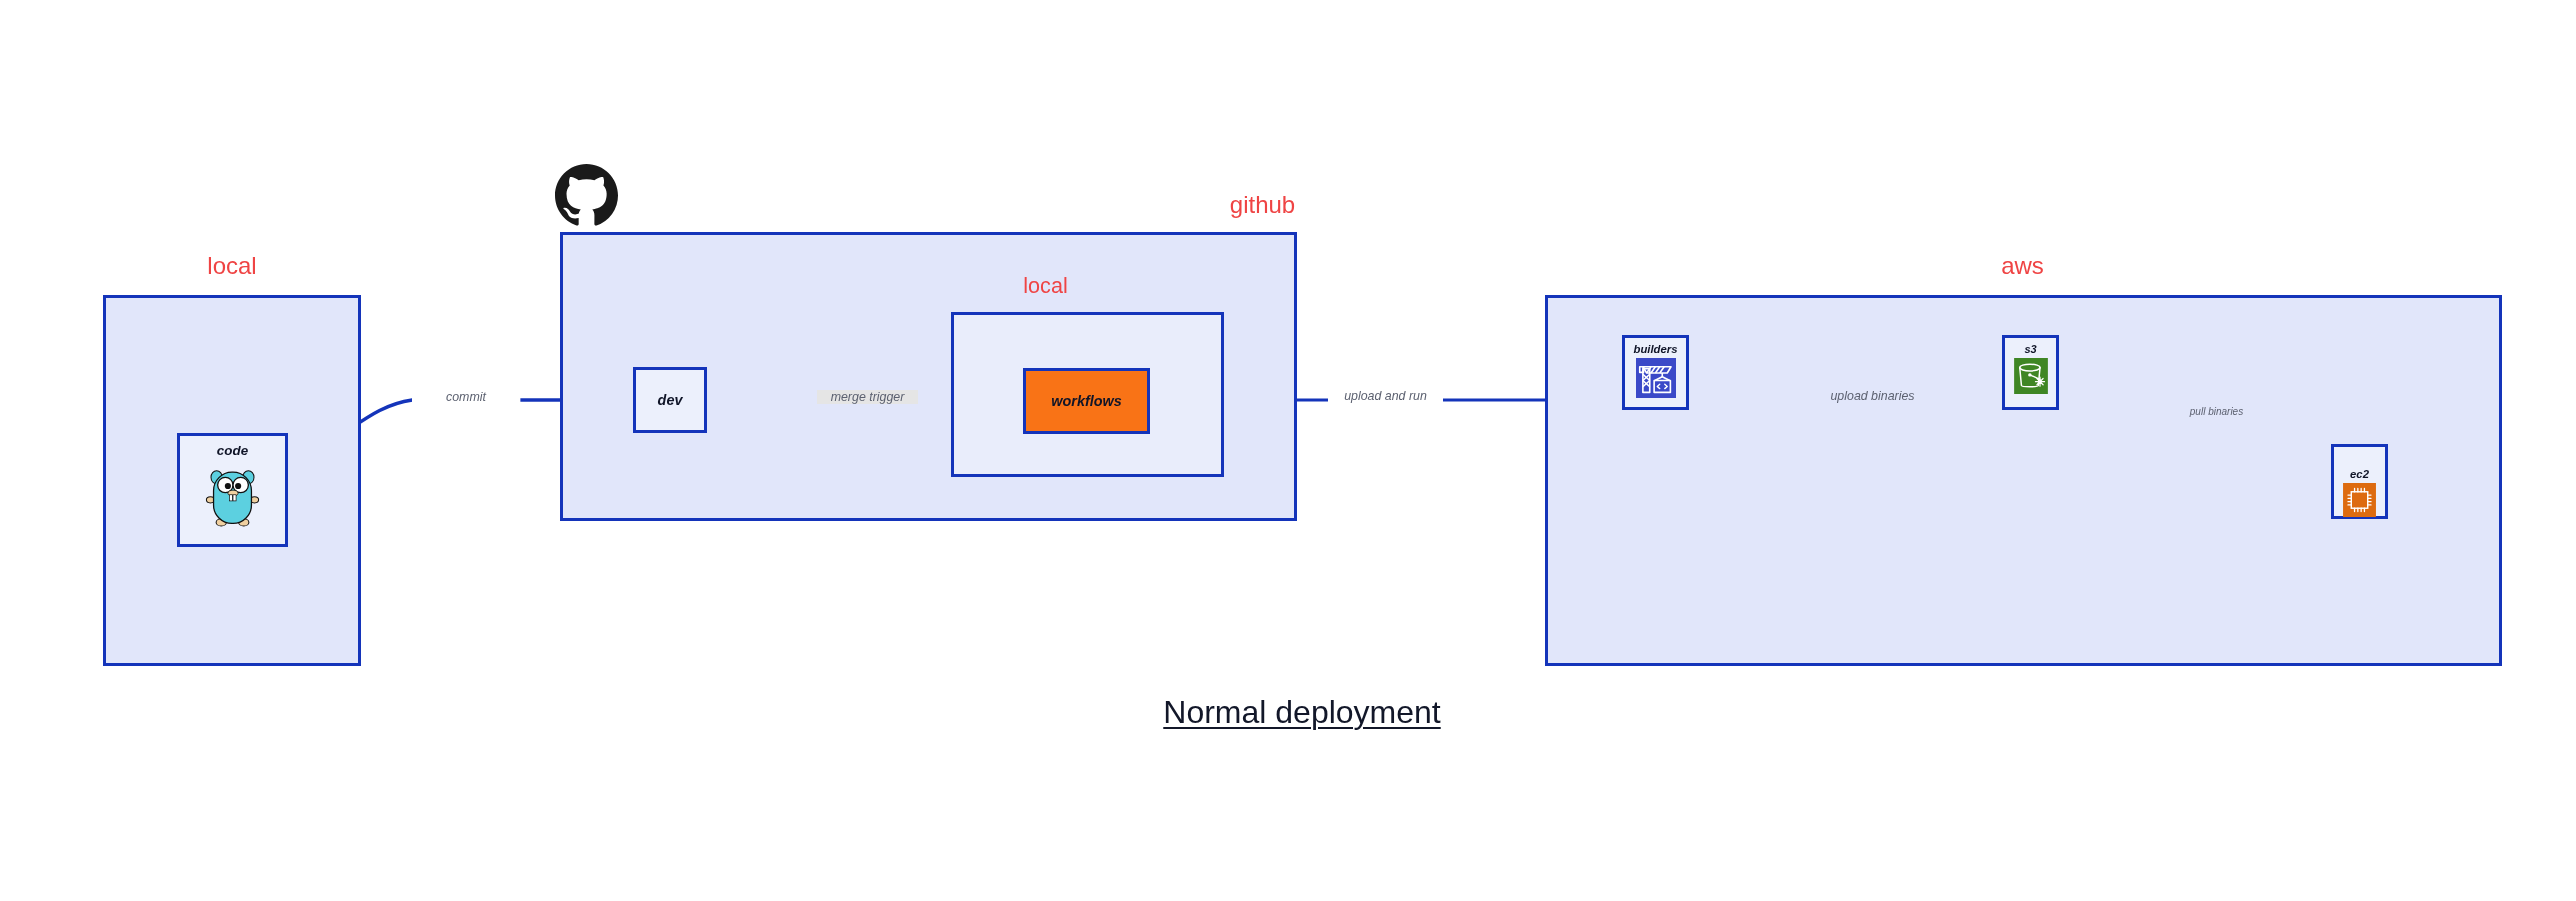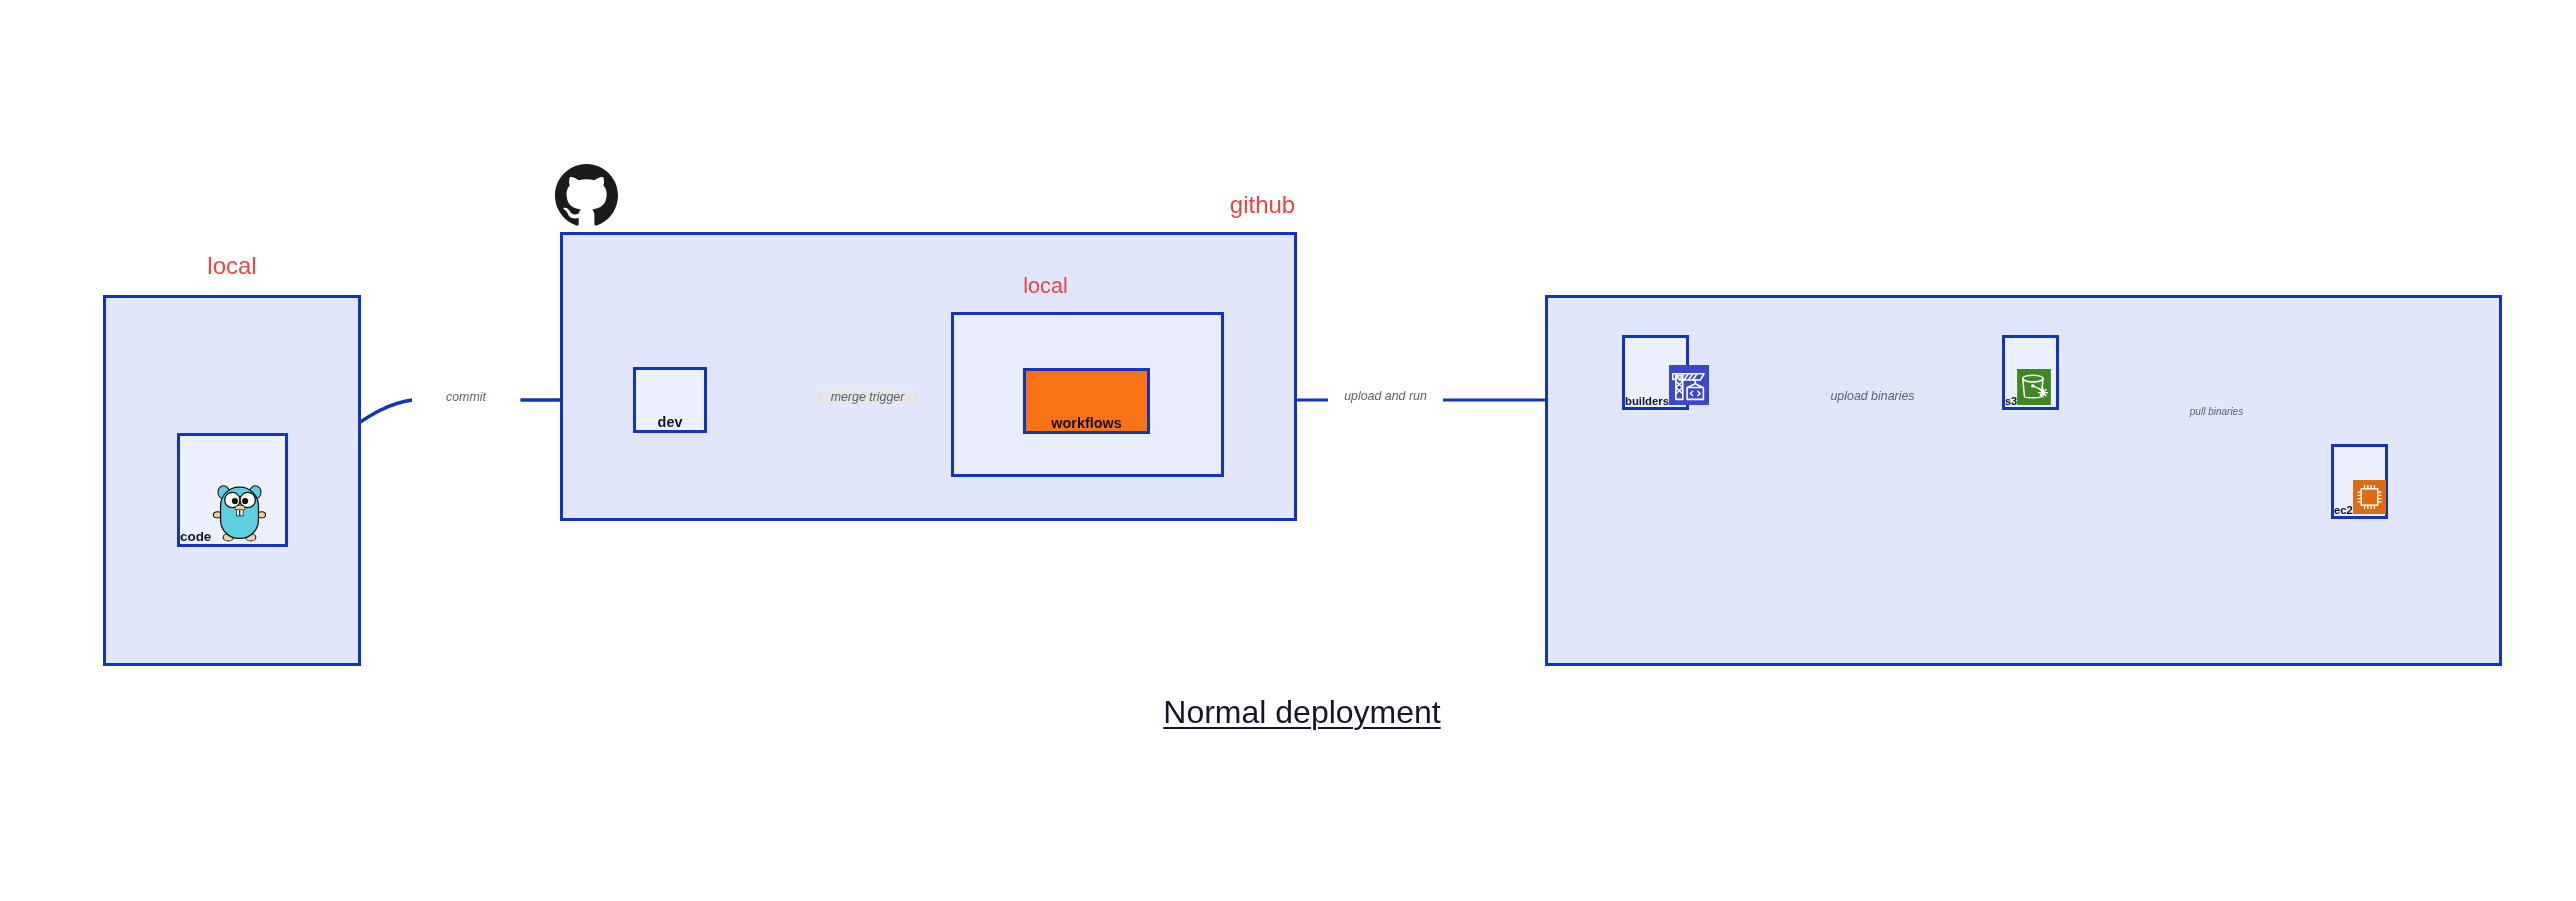--- a/index.html
+++ b/index.html
@@ -26,21 +26,23 @@
     white-space: nowrap;
     text-align: center;
   }
 
   
   .node {
     position: absolute;
     border: 3.1px solid #1434ba;
     background: #ecf0fc;
     display: flex;
-    align-items: flex-end;
+    flex-direction: column;
+    align-items: center;
+    font-style: italic;
   }
   .node.plain { background: #f97316; justify-content: center; }
   .node-label {
     color: #101528;
     font-weight: bold;
     white-space: nowrap;
     text-align: center;
   }
   .node-icon { display: block; }
 
@@ -156,20 +158,21 @@
   <div class="group sub" style="left:951px; top:312px; width:273px; height:165px;"></div>
 
   <div class="node" style="left:633px; top:367px; width:74px; height:66px; justify-content:center;">
     <div class="node-label" style="font-size:14.4px;">dev</div>
   </div>
 
   <div class="node plain" style="left:1023px; top:368px; width:127px; height:66px;">
     <div class="node-label" style="font-size:14.4px;">workflows</div>
   </div>
 
+  <div class="group-label" style="left:1855px; top:252px; width:335px; font-size:24px;">aws</div>
 
   <div class="group" style="left:1545px; top:295px; width:957px; height:371px;"></div>
 
   <div class="node" style="left:1622px; top:335px; width:67px; height:75px; padding-top:5.2px;">
     <div class="node-label" style="font-size:11.3px;">builders</div>
     <span class="node-icon" style="margin-top:3.1px;">
       <svg width="40" height="40" viewBox="0 0 64 64" xmlns="http://www.w3.org/2000/svg">
         <rect x="0" y="0" width="64" height="64" fill="#3b49c8"></rect>
         <g stroke="#fff" stroke-width="2.6" fill="none" stroke-linejoin="round">
 

